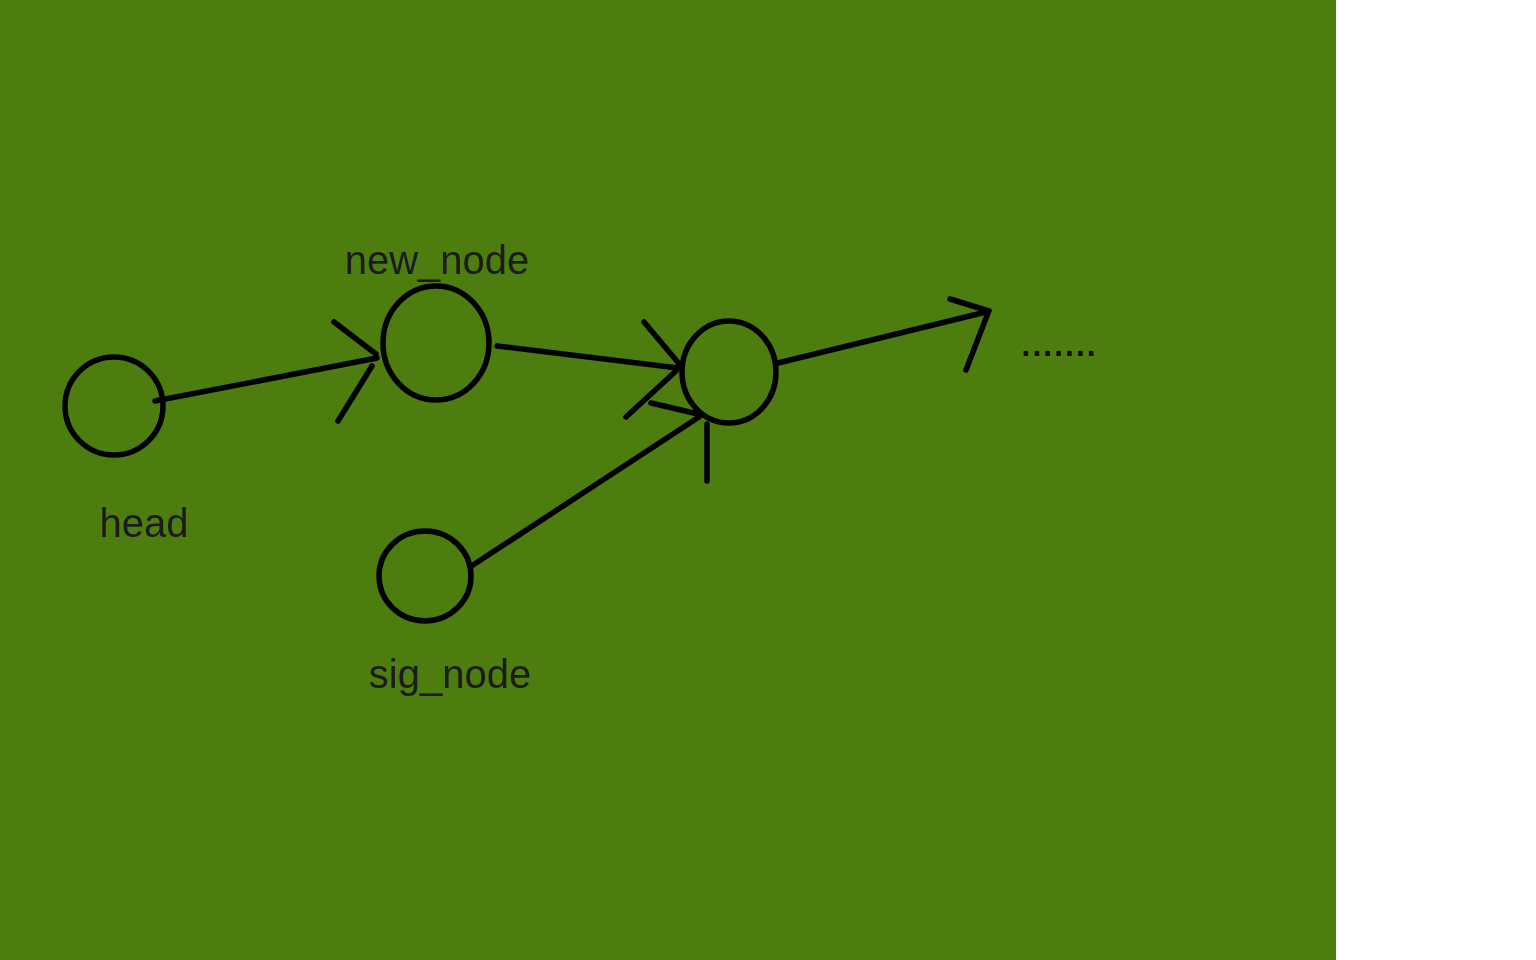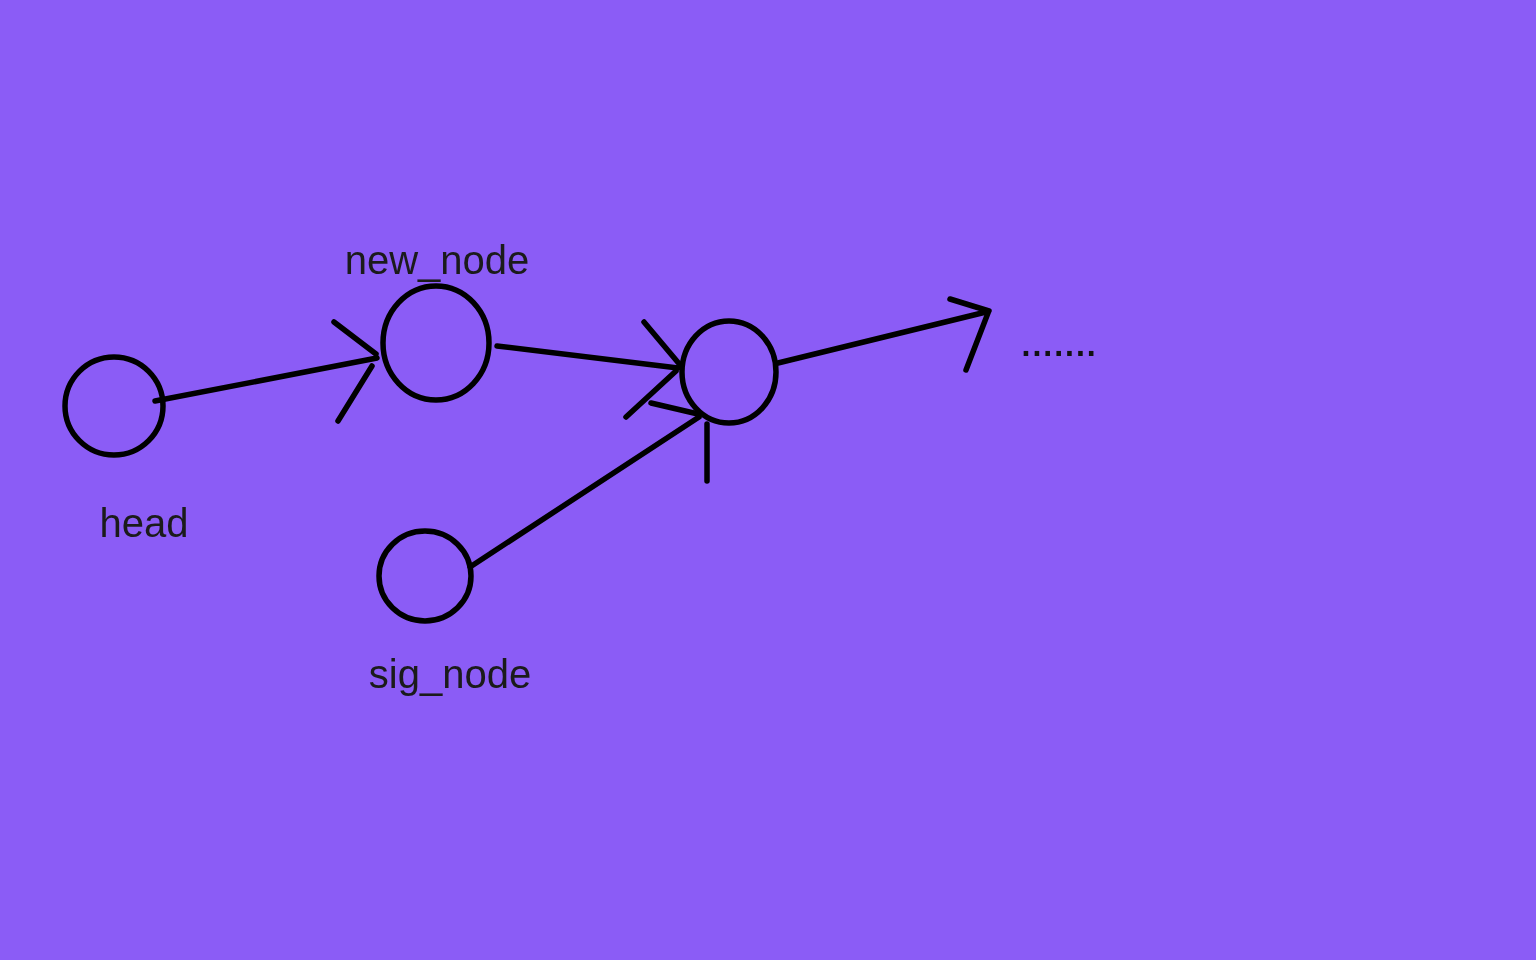--- a/index.html
+++ b/index.html
@@ -2,23 +2,23 @@
 <html><head>
 <meta charset="utf-8">
 <style>
   html, body {
     margin: 0;
     padding: 0;
     background: #ffffff;
   }
   .canvas {
     position: relative;
-    width: 1536px;
+    width: 1336px;
     height: 960px;
-    background: #8b5cf6;
+    background: #4d7c0f;
     overflow: hidden;
     font-family: "Liberation Sans", "DejaVu Sans", sans-serif;
   }
   svg { display: block; }
   .node-label {
     font-family: "Liberation Sans", "DejaVu Sans", sans-serif;
     font-size: 40px;
     fill: #1b1b1b;
   }
   .ellipsis-label {

